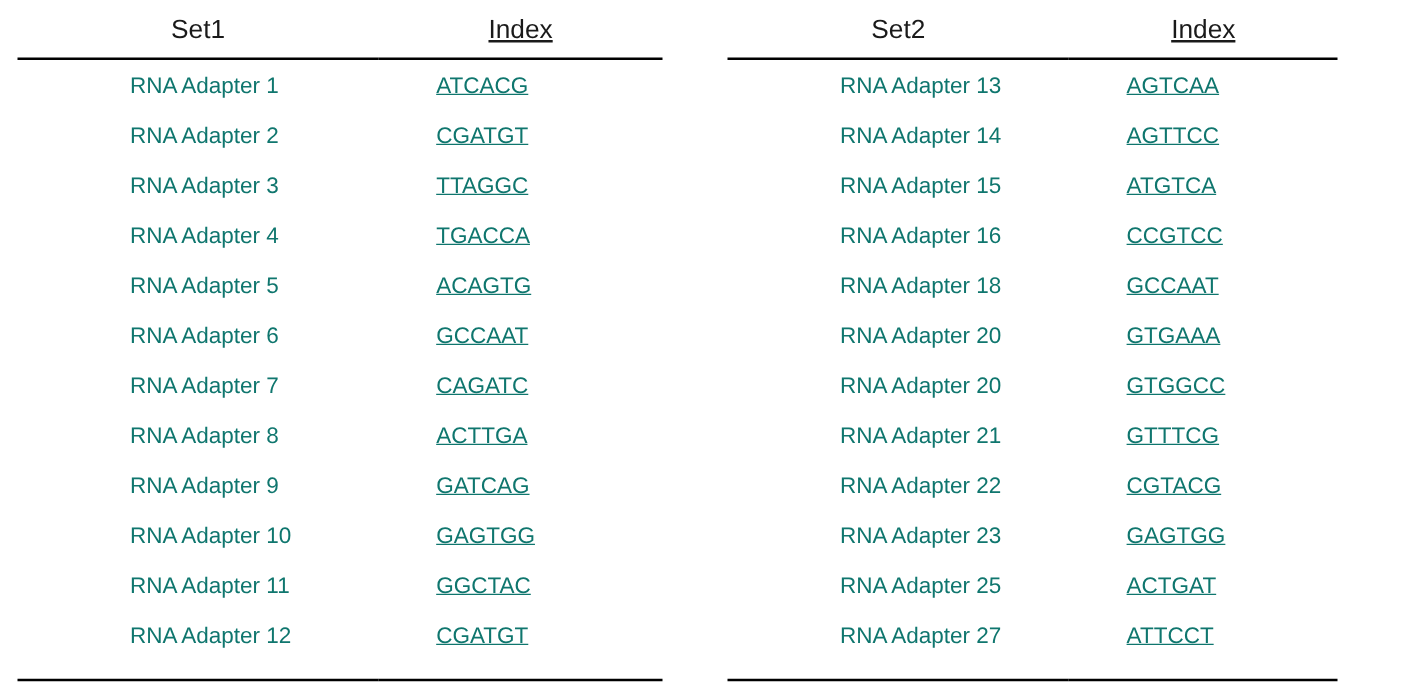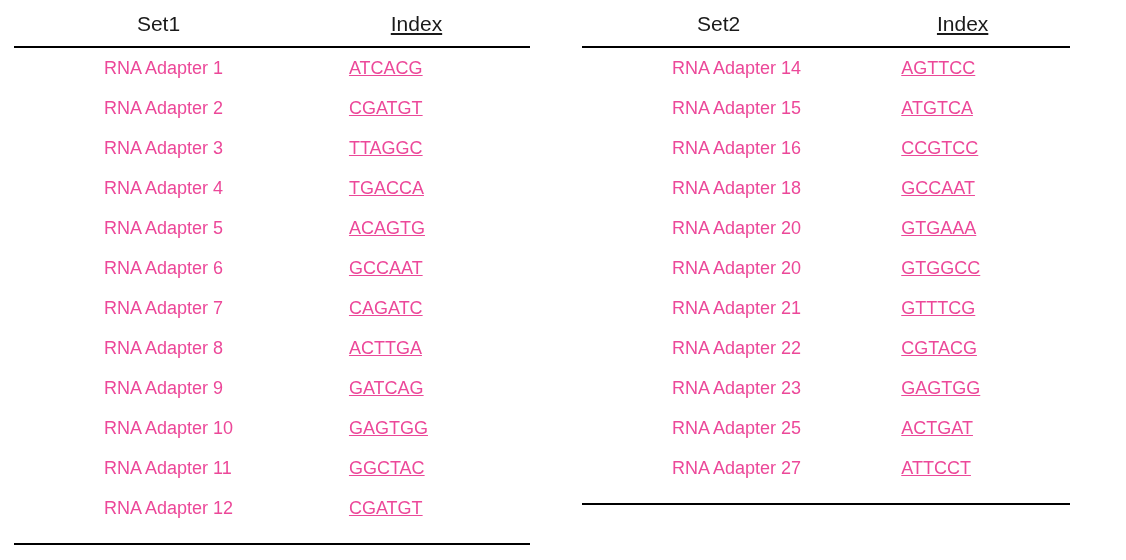--- a/index.html
+++ b/index.html
@@ -47,21 +47,21 @@
     text-align: center;
     padding: 4px 0 10px 0;
     color: #1a1a1a;
   }
   table.adapter-table thead tr.header-row th {
     border-bottom: 2.5px solid #000;
   }
   table.adapter-table td {
     font-size: 18px;
     padding: 10px 0 9px 0;
-    color: #ec4899;
+    color: #0f766e;
     white-space: nowrap;
   }
   table.adapter-table tbody tr:last-child td {
     border-bottom: 2.5px solid #000;
     padding-bottom: 24px;
   }
   .col-name {
     width: 56%;
     text-align: left;
     padding-left: 90px !important;
@@ -144,20 +144,24 @@
   <div class="table-block table-right">
     <table class="adapter-table">
       <thead>
         <tr class="header-row">
           <th class="col-name">Set2</th>
           <th class="col-index">Index</th>
         </tr>
       </thead>
       <tbody>
         <tr>
+          <td class="col-name">RNA Adapter 13</td>
+          <td class="col-index">AGTCAA</td>
+        </tr>
+        <tr>
           <td class="col-name">RNA Adapter 14</td>
           <td class="col-index">AGTTCC</td>
         </tr>
         <tr>
           <td class="col-name">RNA Adapter 15</td>
           <td class="col-index">ATGTCA</td>
         </tr>
         <tr>
           <td class="col-name">RNA Adapter 16</td>
           <td class="col-index">CCGTCC</td>

